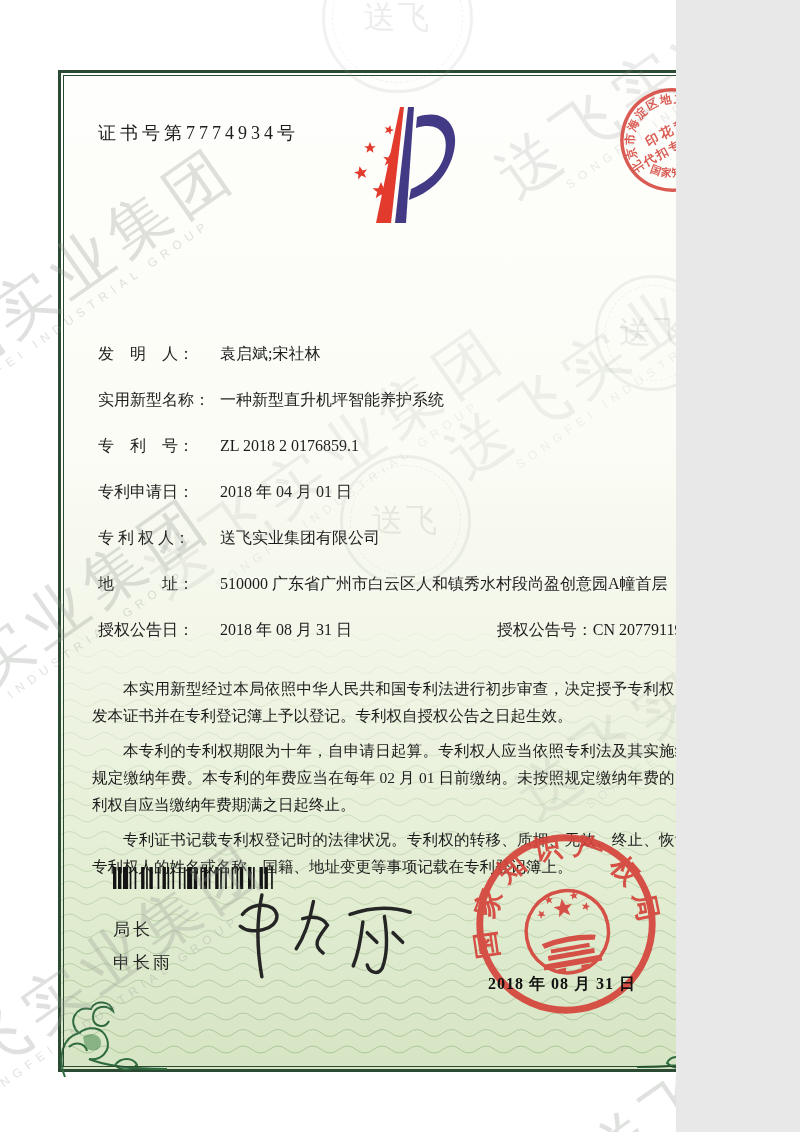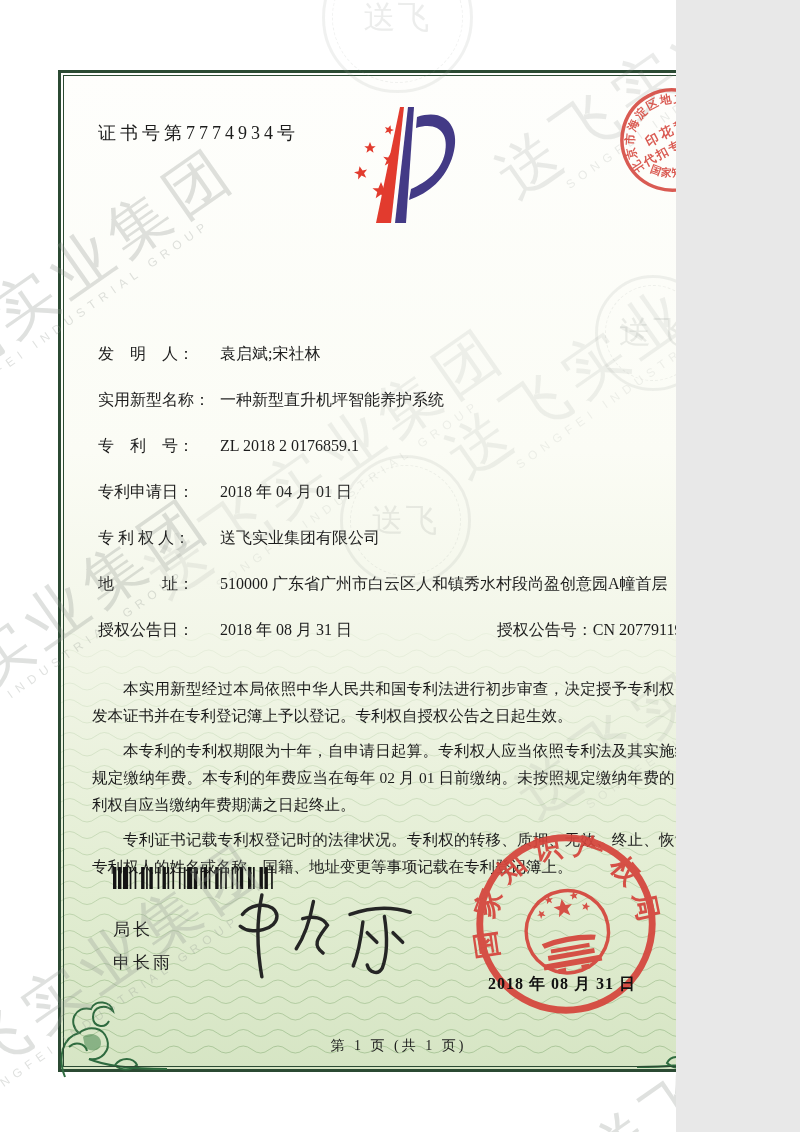--- a/index.html
+++ b/index.html
@@ -213,21 +213,20 @@
         <path d="M86,14 C83,30 78,46 70,58"></path>
         <path d="M76,30 C86,27 95,29 99,36 C91,47 84,54 95,62"></path>
         <path d="M120,26 C140,19 160,19 176,24"></path>
         <path d="M132,33 C130,50 128,62 123,74"></path>
         <path d="M152,28 C155,47 155,63 150,76 C146,83 138,80 136,73"></path>
         <path d="M136,43 L145,52"></path>
         <path d="M160,43 L169,52"></path>
       </g>
     </svg>
 
-    <div class="page-footer">第 1 页 (共 1 页)</div>
 
     <svg class="ornament left" viewBox="0 0 112 84">
       <g fill="none" stroke="#2f6b3f" stroke-width="2">
         <path d="M10,78 C2,58 8,38 24,34 C12,24 20,6 36,10 C40,0 56,2 58,12 C50,4 38,8 38,18 C38,28 50,30 54,22"></path>
         <path d="M24,34 C34,26 48,28 52,40 C56,52 46,62 34,60"></path>
         <path d="M34,60 C48,66 70,70 112,70"></path>
         <path d="M60,66 C66,58 78,58 82,66 C76,72 66,72 60,66"></path>
         <path d="M14,48 C20,42 30,44 32,52"></path>
       </g>
       <path d="M28,38 C36,32 46,36 46,44 C46,52 36,54 30,48 Z" fill="#3a7d44" opacity=".5"></path>

